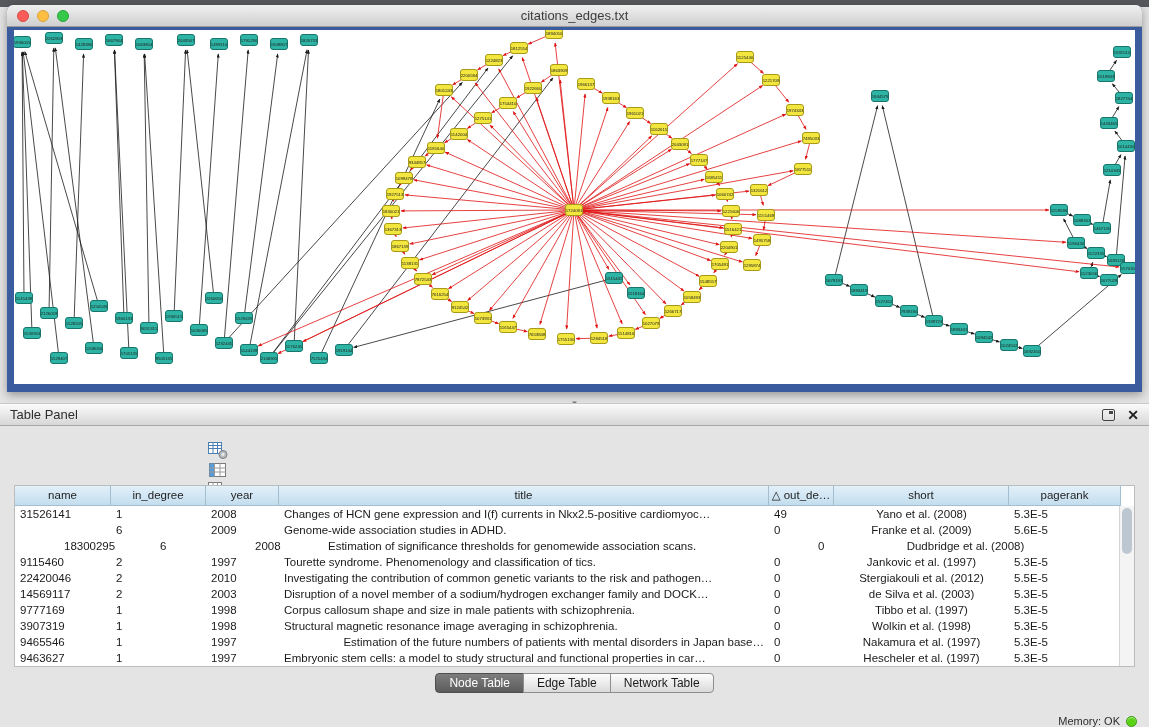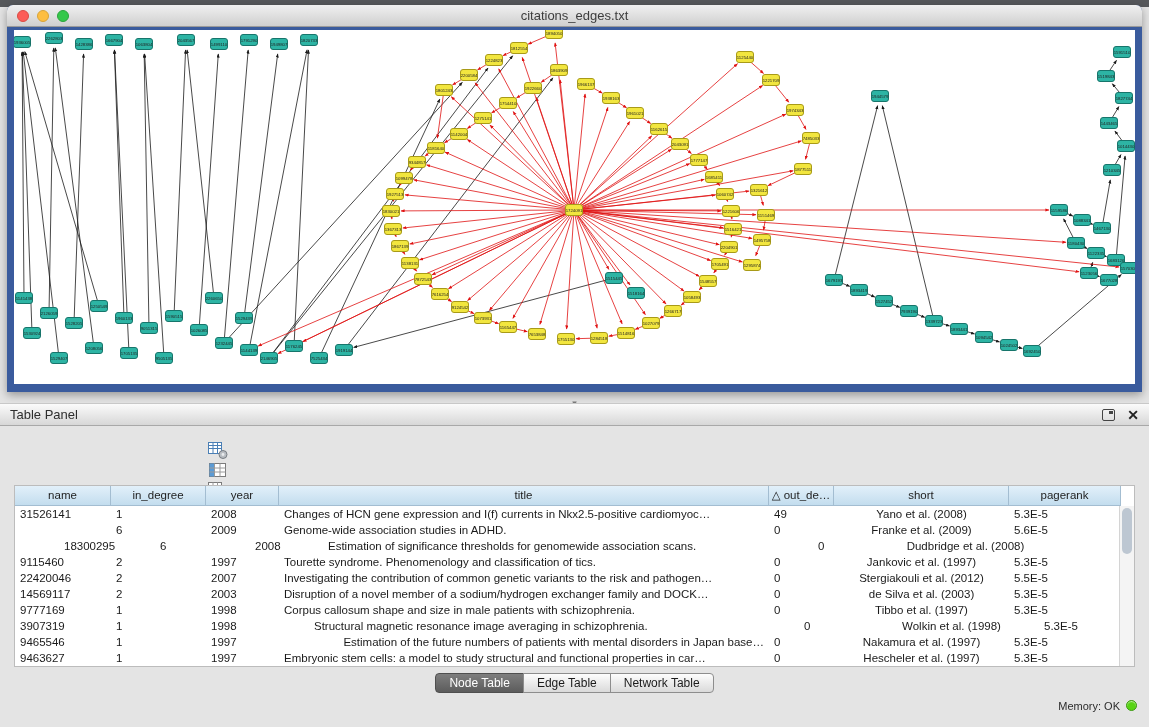--- a/index.html
+++ b/index.html
@@ -62,21 +62,21 @@
 
   
   .tabs { position:absolute; top:673px; left:0; width:100%; display:flex; justify-content:center; }
   .tab { font-size:12px; color:#1b1b1b; padding:2px 13px; border:1px solid #8d8d8d; margin-left:-1px;
     background:linear-gradient(#fdfdfd,#dadada); cursor:pointer; }
   .tab:first-child { border-radius:4px 0 0 4px; margin-left:0; }
   .tab:last-child { border-radius:0 4px 4px 0; }
   .tab.active { background:linear-gradient(#7e7e7e,#5c5c5c); color:#fff; border-color:#4f4f4f; }
 
   
-  .statusbar { position:absolute; bottom:0; left:0; width:100%; height:27px; display:flex; align-items:flex-start; justify-content:flex-end; padding-right:12px; gap:6px; }
+  .statusbar { position:absolute; bottom:0; left:0; width:100%; height:27px; display:flex; align-items:flex-end; justify-content:flex-end; padding-right:12px; gap:6px; }
   .mem-label { font-size:11px; color:#2c2c2c; }
   .mem-dot { width:11px; height:11px; border-radius:50%; background:#58d414; border:1px solid #3c9a10;
     box-shadow:inset 0 1px 1px rgba(255,255,255,.6); cursor:pointer; }
 </style>
 </head>
 <body>
 
 <div class="app">
 
   <div class="desktop-strip"></div>
@@ -823,21 +823,21 @@
           <div class="td" style="width: 95px; text-align: left;">2</div>
           <div class="td" style="width: 73px; text-align: left;">1997</div>
           <div class="td" style="width: 490px; text-align: left;">Tourette syndrome. Phenomenology and classification of tics.</div>
           <div class="td" style="width: 65px; text-align: left;">0</div>
           <div class="td" style="width: 175px; text-align: center;">Jankovic et al. (1997)</div>
           <div class="td" style="width: 112px; text-align: left;">5.3E-5</div>
         </div>
         <div class="tr">
           <div class="td" style="width: 96px; text-align: left;">22420046</div>
           <div class="td" style="width: 95px; text-align: left;">2</div>
-          <div class="td" style="width: 73px; text-align: left;">2007</div>
+          <div class="td" style="width: 73px; text-align: left;">2010</div>
           <div class="td" style="width: 490px; text-align: left;">Investigating the contribution of common genetic variants to the risk and pathogen…</div>
           <div class="td" style="width: 65px; text-align: left;">0</div>
           <div class="td" style="width: 175px; text-align: center;">Stergiakouli et al. (2012)</div>
           <div class="td" style="width: 112px; text-align: left;">5.5E-5</div>
         </div>
         <div class="tr">
           <div class="td" style="width: 96px; text-align: left;">14569117</div>
           <div class="td" style="width: 95px; text-align: left;">2</div>
           <div class="td" style="width: 73px; text-align: left;">2003</div>
           <div class="td" style="width: 490px; text-align: left;">Disruption of a novel member of a sodium/hydrogen exchanger family and DOCK…</div>
@@ -851,21 +851,21 @@
           <div class="td" style="width: 73px; text-align: left;">1998</div>
           <div class="td" style="width: 490px; text-align: left;">Corpus callosum shape and size in male patients with schizophrenia.</div>
           <div class="td" style="width: 65px; text-align: left;">0</div>
           <div class="td" style="width: 175px; text-align: center;">Tibbo et al. (1997)</div>
           <div class="td" style="width: 112px; text-align: left;">5.3E-5</div>
         </div>
         <div class="tr">
           <div class="td" style="width: 96px; text-align: left;">3907319</div>
           <div class="td" style="width: 95px; text-align: left;">1</div>
           <div class="td" style="width: 73px; text-align: left;">1998</div>
-          <div class="td" style="width: 490px; text-align: left; margin-left: 30px;">Structural magnetic resonance image averaging in schizophrenia.</div>
+          <div class="td" style="width: 490px; text-align: left;">Structural magnetic resonance image averaging in schizophrenia.</div>
           <div class="td" style="width: 65px; text-align: left;">0</div>
           <div class="td" style="width: 175px; text-align: center;">Wolkin et al. (1998)</div>
           <div class="td" style="width: 112px; text-align: left;">5.3E-5</div>
         </div>
         <div class="tr">
           <div class="td" style="width: 96px; text-align: left;">9465546</div>
           <div class="td" style="width: 95px; text-align: left;">1</div>
           <div class="td" style="width: 73px; text-align: left;">1997</div>
           <div class="td" style="width: 490px; text-align: right;">Estimation of the future numbers of patients with mental disorders in Japan base…</div>
           <div class="td" style="width: 65px; text-align: left;">0</div>

